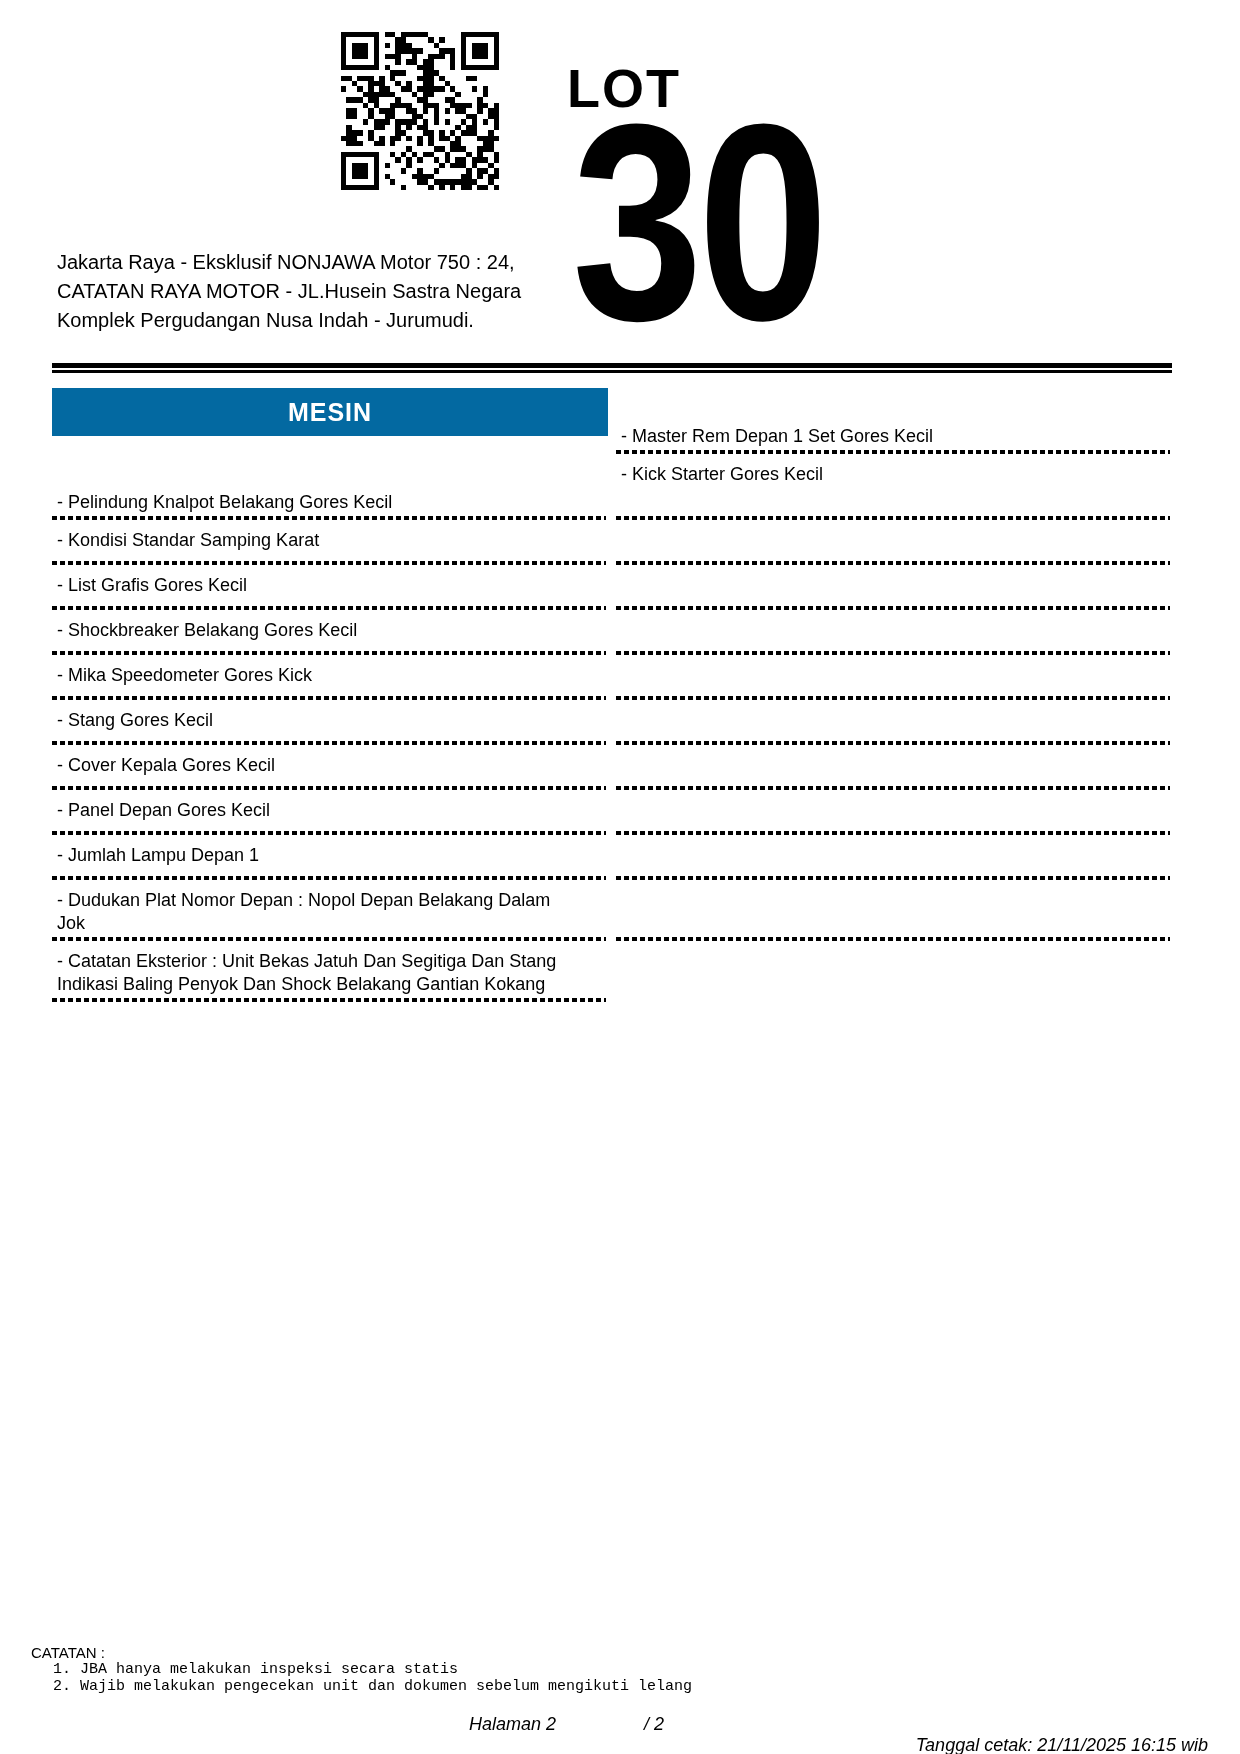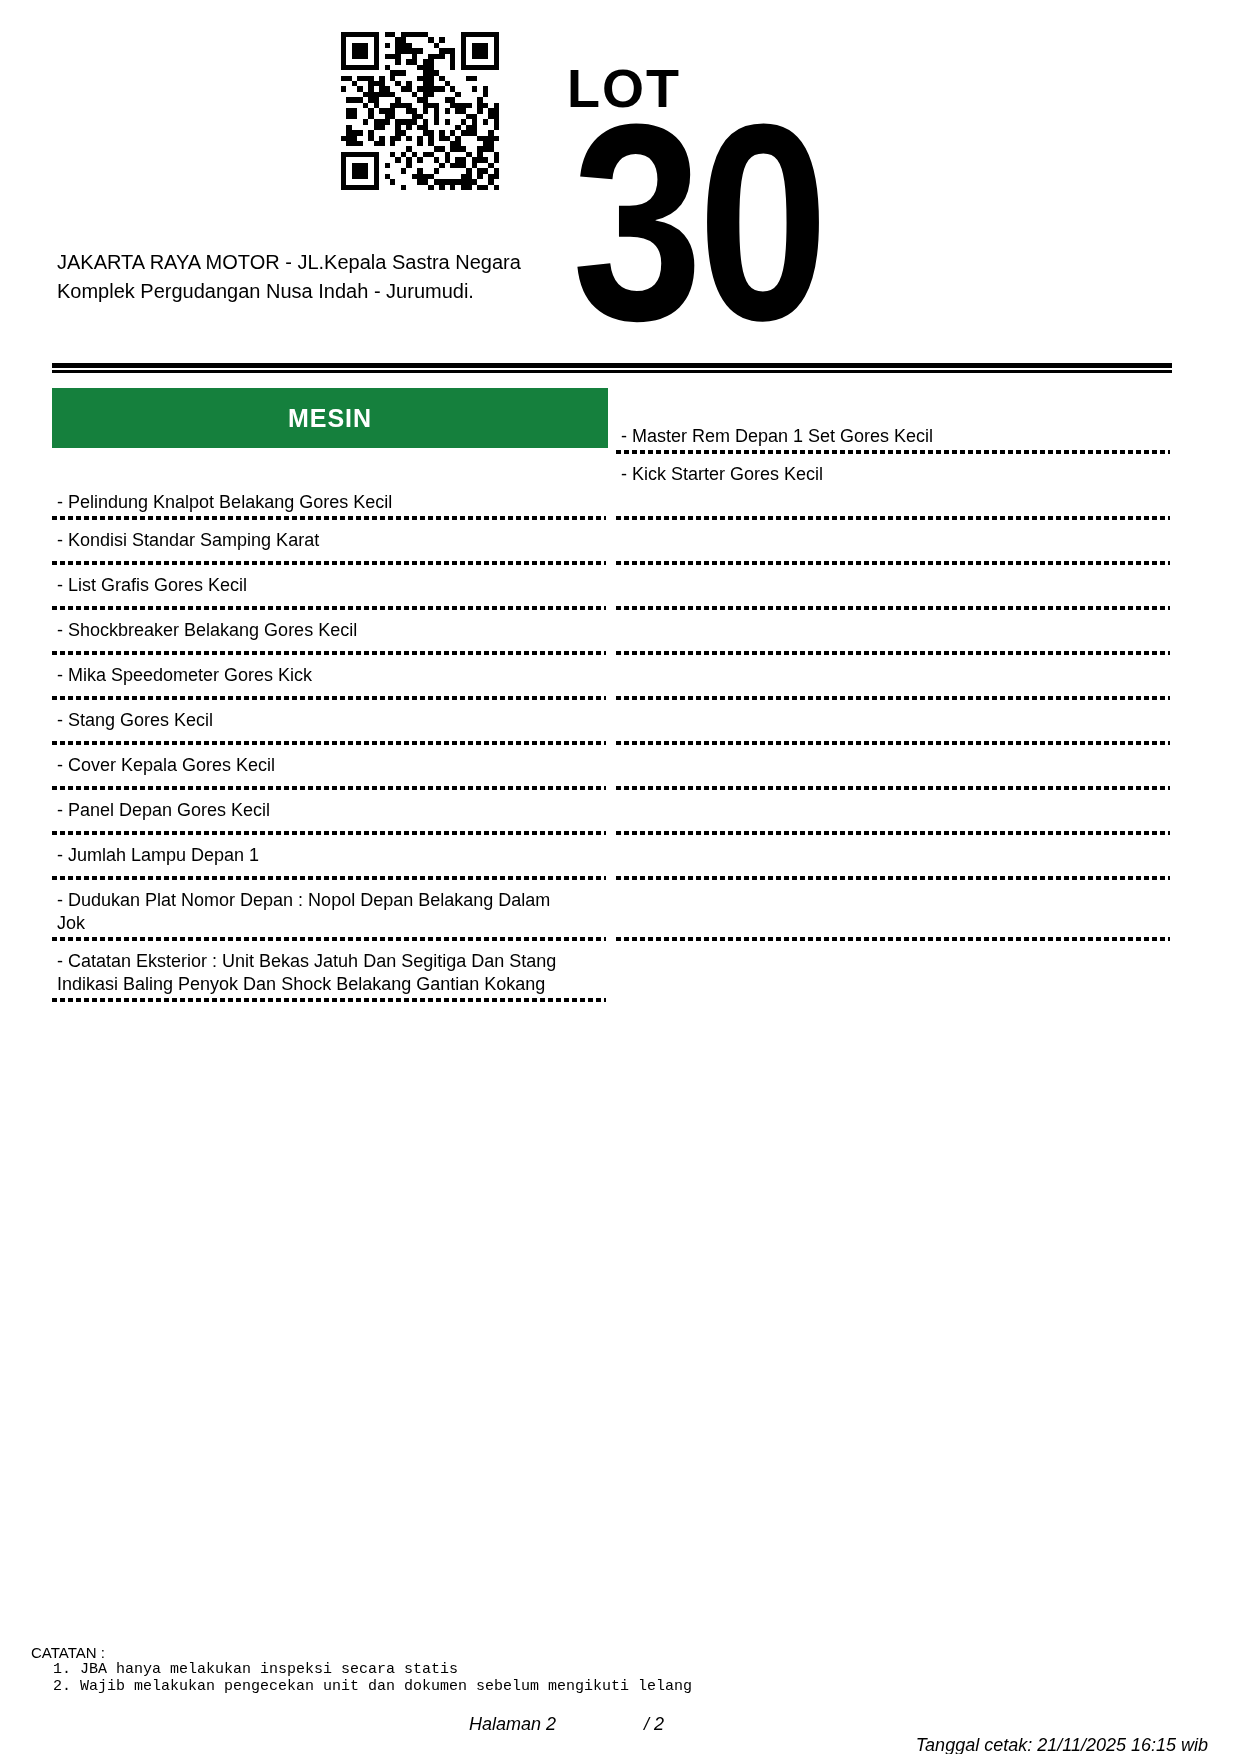--- a/index.html
+++ b/index.html
@@ -13,21 +13,21 @@
   .lot-number{position:absolute;left:572px;top:82px;font-size:280px;font-weight:bold;line-height:1;
               transform:scaleX(0.84);transform-origin:top left;letter-spacing:-6px;}
   .address{position:absolute;left:57px;top:248px;font-size:20px;line-height:29px;}
 
   
   .double-rule{position:absolute;left:52px;top:363px;width:1120px;height:2px;
                border-top:5px solid #000;border-bottom:3px solid #000;}
 
   
   .ctable{position:absolute;left:52px;top:388px;display:grid;grid-template-columns:556px 556px;column-gap:8px;}
-  .col-header{height:60px;background:#15803d;color:#fff;font-size:25px;font-weight:bold;
+  .col-header{height:48px;background:#0369a1;color:#fff;font-size:25px;font-weight:bold;
               display:flex;align-items:center;justify-content:center;letter-spacing:1px;}
   .trow{display:contents;}
   .cell{box-sizing:border-box;min-height:45px;padding:9px 30px 6px 5px;font-size:18px;line-height:23px;position:relative;}
   .cell::after{content:"";position:absolute;left:0;right:2px;bottom:0;height:4px;
                background:repeating-linear-gradient(90deg,#000 0 5px,transparent 5px 8px);}
   .row-first .cell{min-height:59px;padding-top:37px;}
   .row-last .cell{min-height:58px;}
 
   
   .notes{position:absolute;left:31px;top:1645px;font-size:15px;line-height:16px;}
@@ -350,21 +350,22 @@
         <rect x="0" y="75.86206896551724" width="24.137931034482758" height="24.137931034482758" fill="#000"></rect>
         <rect x="3.4482758620689653" y="79.3103448275862" width="17.241379310344826" height="17.241379310344826" fill="#fff"></rect>
         <rect x="6.896551724137931" y="82.75862068965517" width="10.344827586206897" height="10.344827586206897" fill="#000"></rect>
       </svg>
     </div>
 
   <div class="lot-label">LOT</div>
   <div class="lot-number">30</div>
 
   <div class="address">
-    <div>JAKARTA RAYA MOTOR - JL.Kepala Sastra Negara</div>
+    <div>Jakarta Raya - Eksklusif NONJAWA Motor 750 : 24,</div>
+    <div>CATATAN RAYA MOTOR - JL.Husein Sastra Negara</div>
     <div>Komplek Pergudangan Nusa Indah - Jurumudi.</div>
   </div>
 
   <div class="double-rule"></div>
 
   <div class="ctable">
     <div class="col-header">MESIN</div>
 
     <div class="trow row-first">
       <div class="cell">- Master Rem Depan 1 Set Gores Kecil</div>

